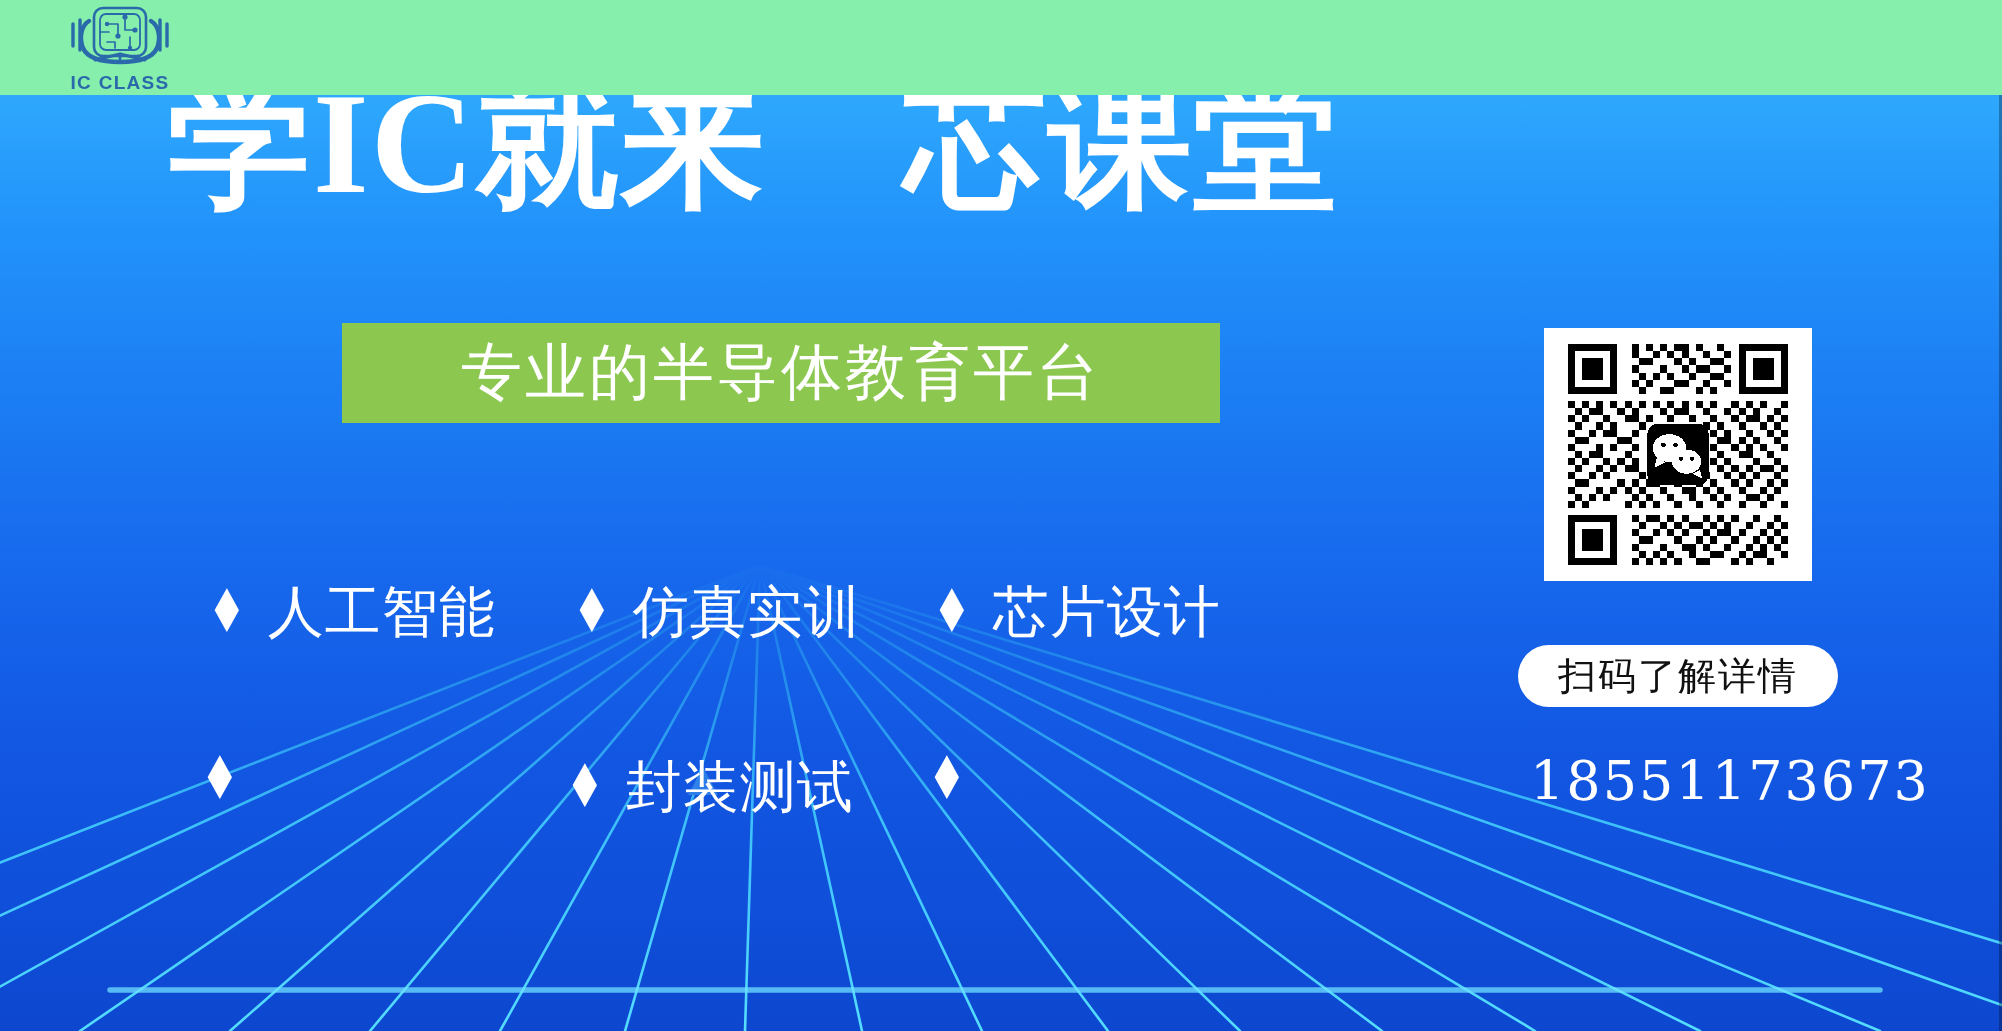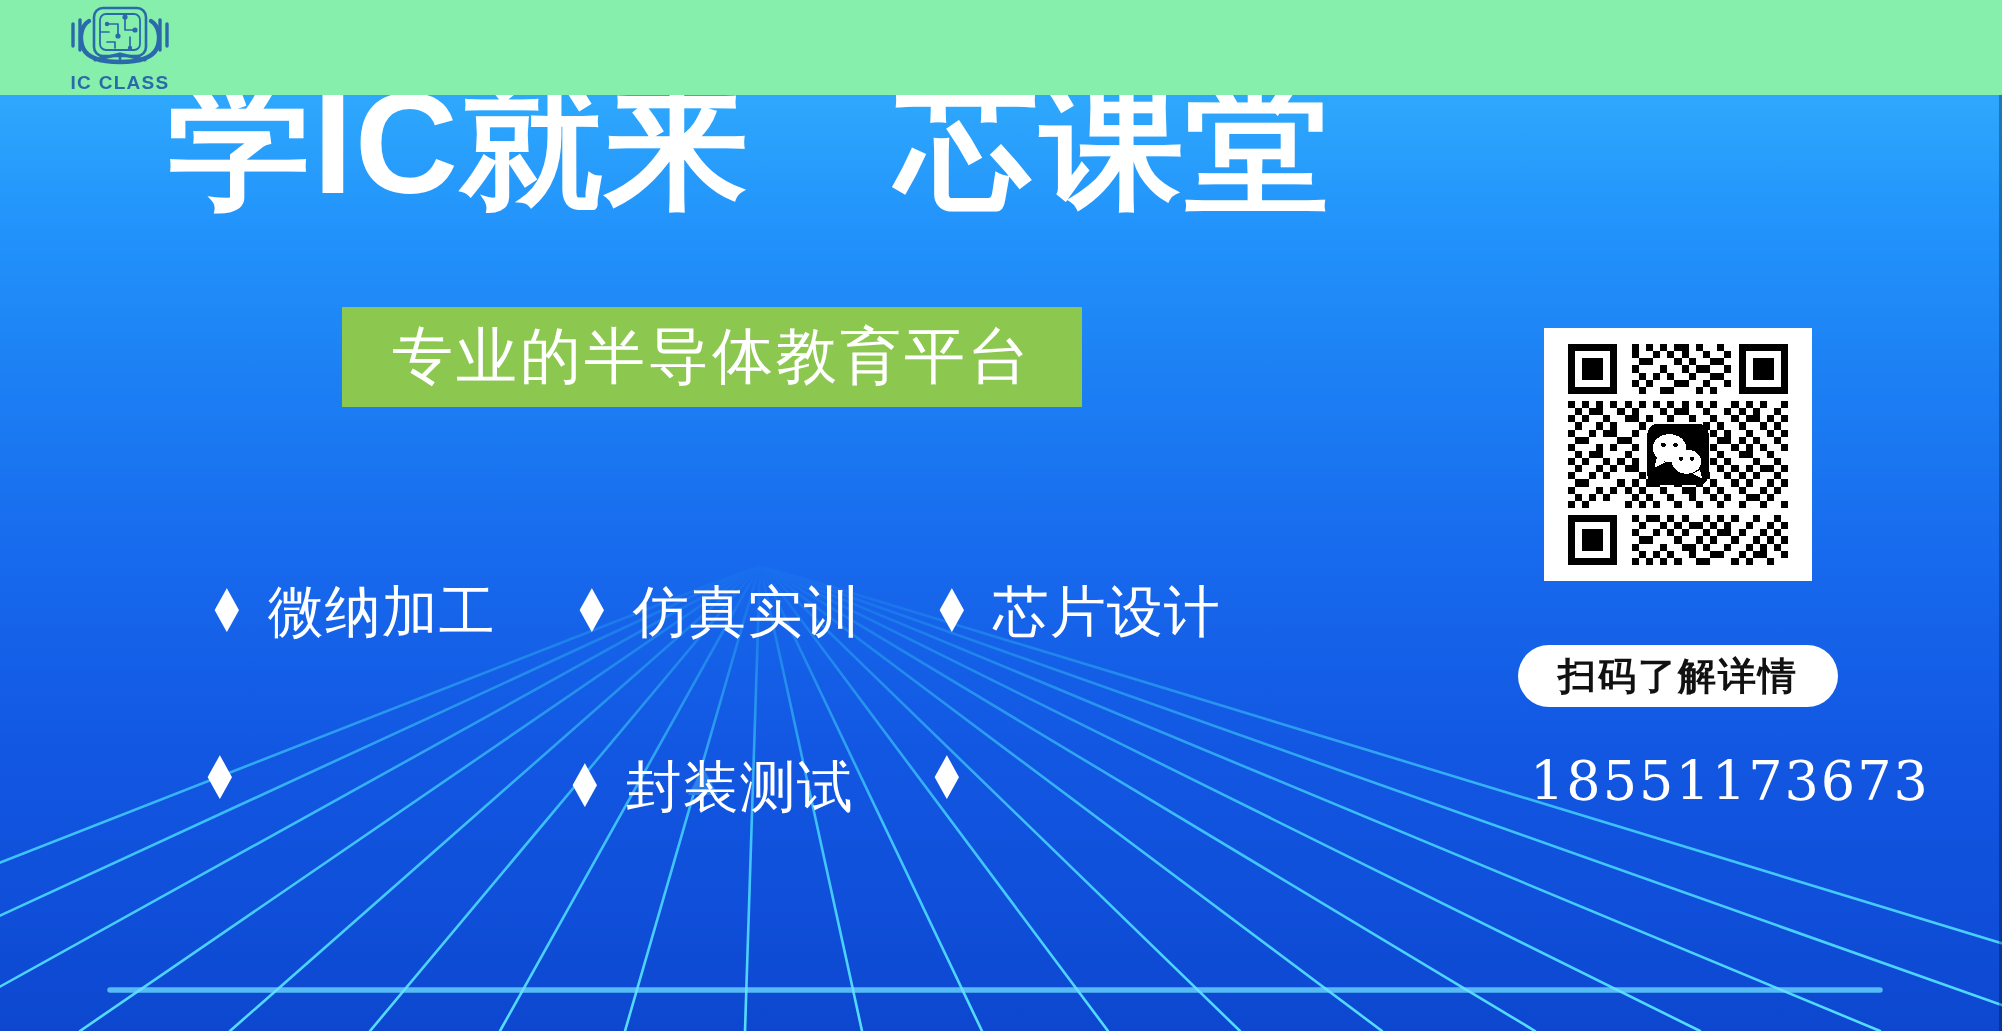--- a/index.html
+++ b/index.html
@@ -72,28 +72,28 @@
   
   #headline {
     position:absolute; left:168px; top:62px;
     font-size:143px;
     font-weight:bold;
     color:#ffffff;
     letter-spacing:2px;
     line-height:1.15;
     white-space:nowrap;
     z-index:10;
-    font-family:Liberation Sans, sans-serif;
+    font-family:Liberation Serif, serif;
   }
   #headline .gap { display:inline-block; width:62px; }
 
   
   #green-badge {
-    position:absolute; left:342px; top:307px;
-    width:740px; height:100px;
+    position:absolute; left:342px; top:323px;
+    width:878px; height:100px;
     background:#8cc750;
     display:flex; align-items:center; justify-content:center;
     z-index:10;
   }
   #green-badge-label {
     font-size:61px;
     color:#ffffff;
     letter-spacing:3px;
     white-space:nowrap;
     font-family:"DejaVu Sans","Liberation Sans",sans-serif;
@@ -148,21 +148,21 @@
 
   #scan-pill {
     position:absolute; left:18px; top:645px;
     width:320px; height:62px;
     background:#ffffff;
     border-radius:34px;
     display:flex; align-items:center; justify-content:center;
   }
   #scan-pill-label {
     font-size:38px;
-    font-weight:bold;
+    font-weight:normal;
     color:#111111;
     letter-spacing:2px;
     white-space:nowrap;
     font-family:"DejaVu Sans","Liberation Sans",sans-serif;
   }
 
   #phone-number {
     position:absolute; left:30px; top:750px;
     width:300px;
     text-align:center;
@@ -289,21 +289,21 @@
   </div>
 
   <div id="green-badge">
     <span id="green-badge-label">专业的半导体教育平台</span>
   </div>
 
   <div id="features">
 
     <div class="feature-item f-r0c0">
       <span class="feature-diamond">♦</span>
-      <span class="feature-label">微纳加工</span>
+      <span class="feature-label">人工智能</span>
     </div>
 
     <div class="feature-item f-r0c1">
       <span class="feature-diamond">♦</span>
       <span class="feature-label">仿真实训</span>
     </div>
 
     <div class="feature-item f-r0c2">
       <span class="feature-diamond">♦</span>
       <span class="feature-label">芯片设计</span>

